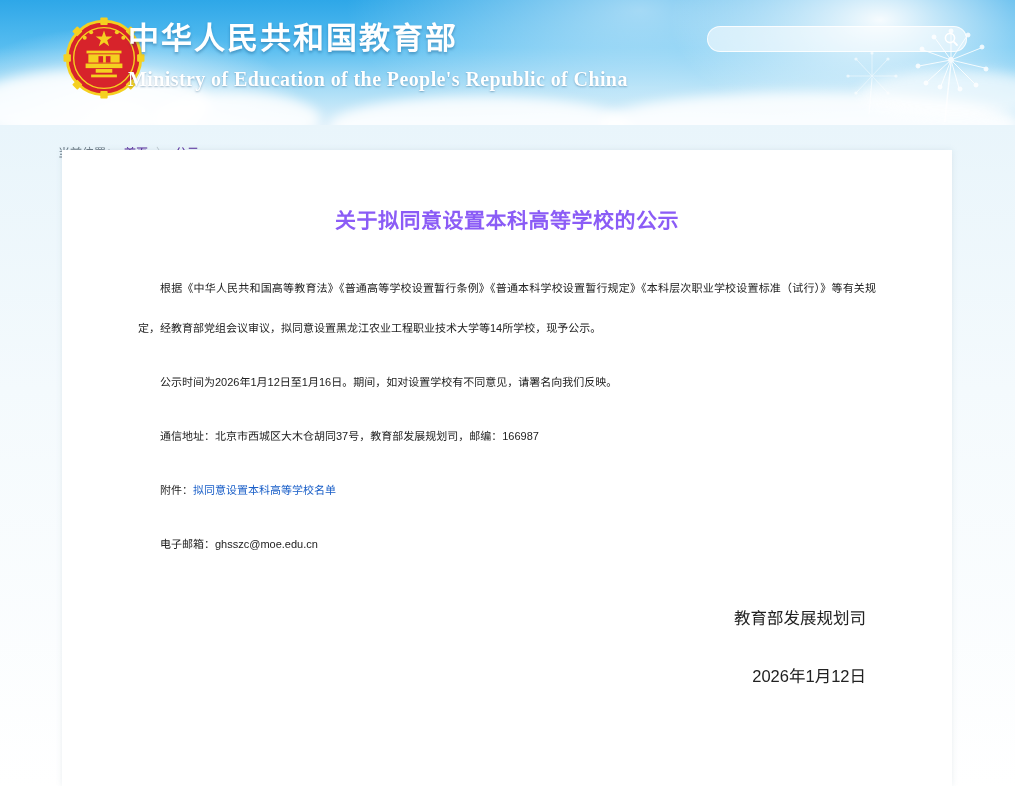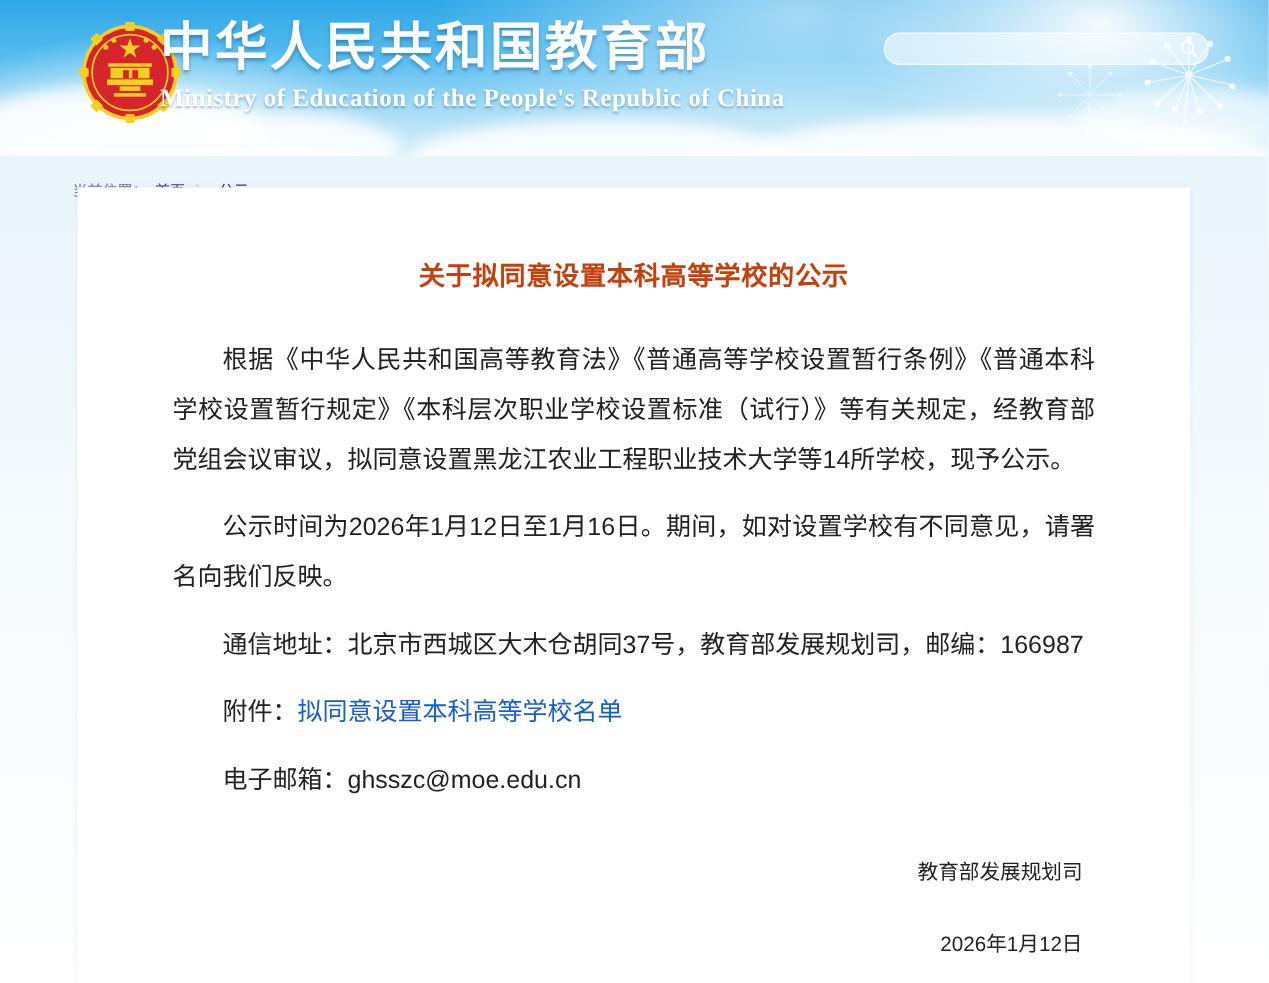--- a/index.html
+++ b/index.html
@@ -67,21 +67,21 @@
   }
 
   .title-block {
     position: absolute;
     left: 128px;
     top: 14px;
     color: #fff;
   }
   .title-cn {
     font-family: "Liberation Serif", serif;
-    font-size: 42px;
+    font-size: 31px;
     font-weight: bold;
     letter-spacing: 2px;
     line-height: 50px;
     color: #ffffff;
     text-shadow: 0 2px 3px rgba(0,60,110,0.35);
     white-space: nowrap;
   }
   .title-en {
     font-family: "Liberation Serif", serif;
     font-size: 20px;
@@ -172,27 +172,27 @@
     min-height: 636px;
     background: #ffffff;
     box-shadow: 0 0 6px rgba(120,150,170,0.16);
     box-sizing: border-box;
     padding: 46px 76px 30px 76px;
   }
   .doc-title {
     text-align: center;
     font-size: 21px;
     font-weight: bold;
-    color: #c2410c;
+    color: #8b5cf6;
     letter-spacing: .5px;
     margin: 8px 0 34px 0;
     font-family: "Liberation Sans", sans-serif;
   }
   .doc-p {
-    font-size: 20px;
+    font-size: 11px;
     line-height: 40px;
     color: #222;
     margin: 0 0 14px 0;
     text-align: justify;
   }
   .indent { text-indent: 2em; }
   .doc-link {
     color: #1a5fc8;
     text-decoration: none;
   }

